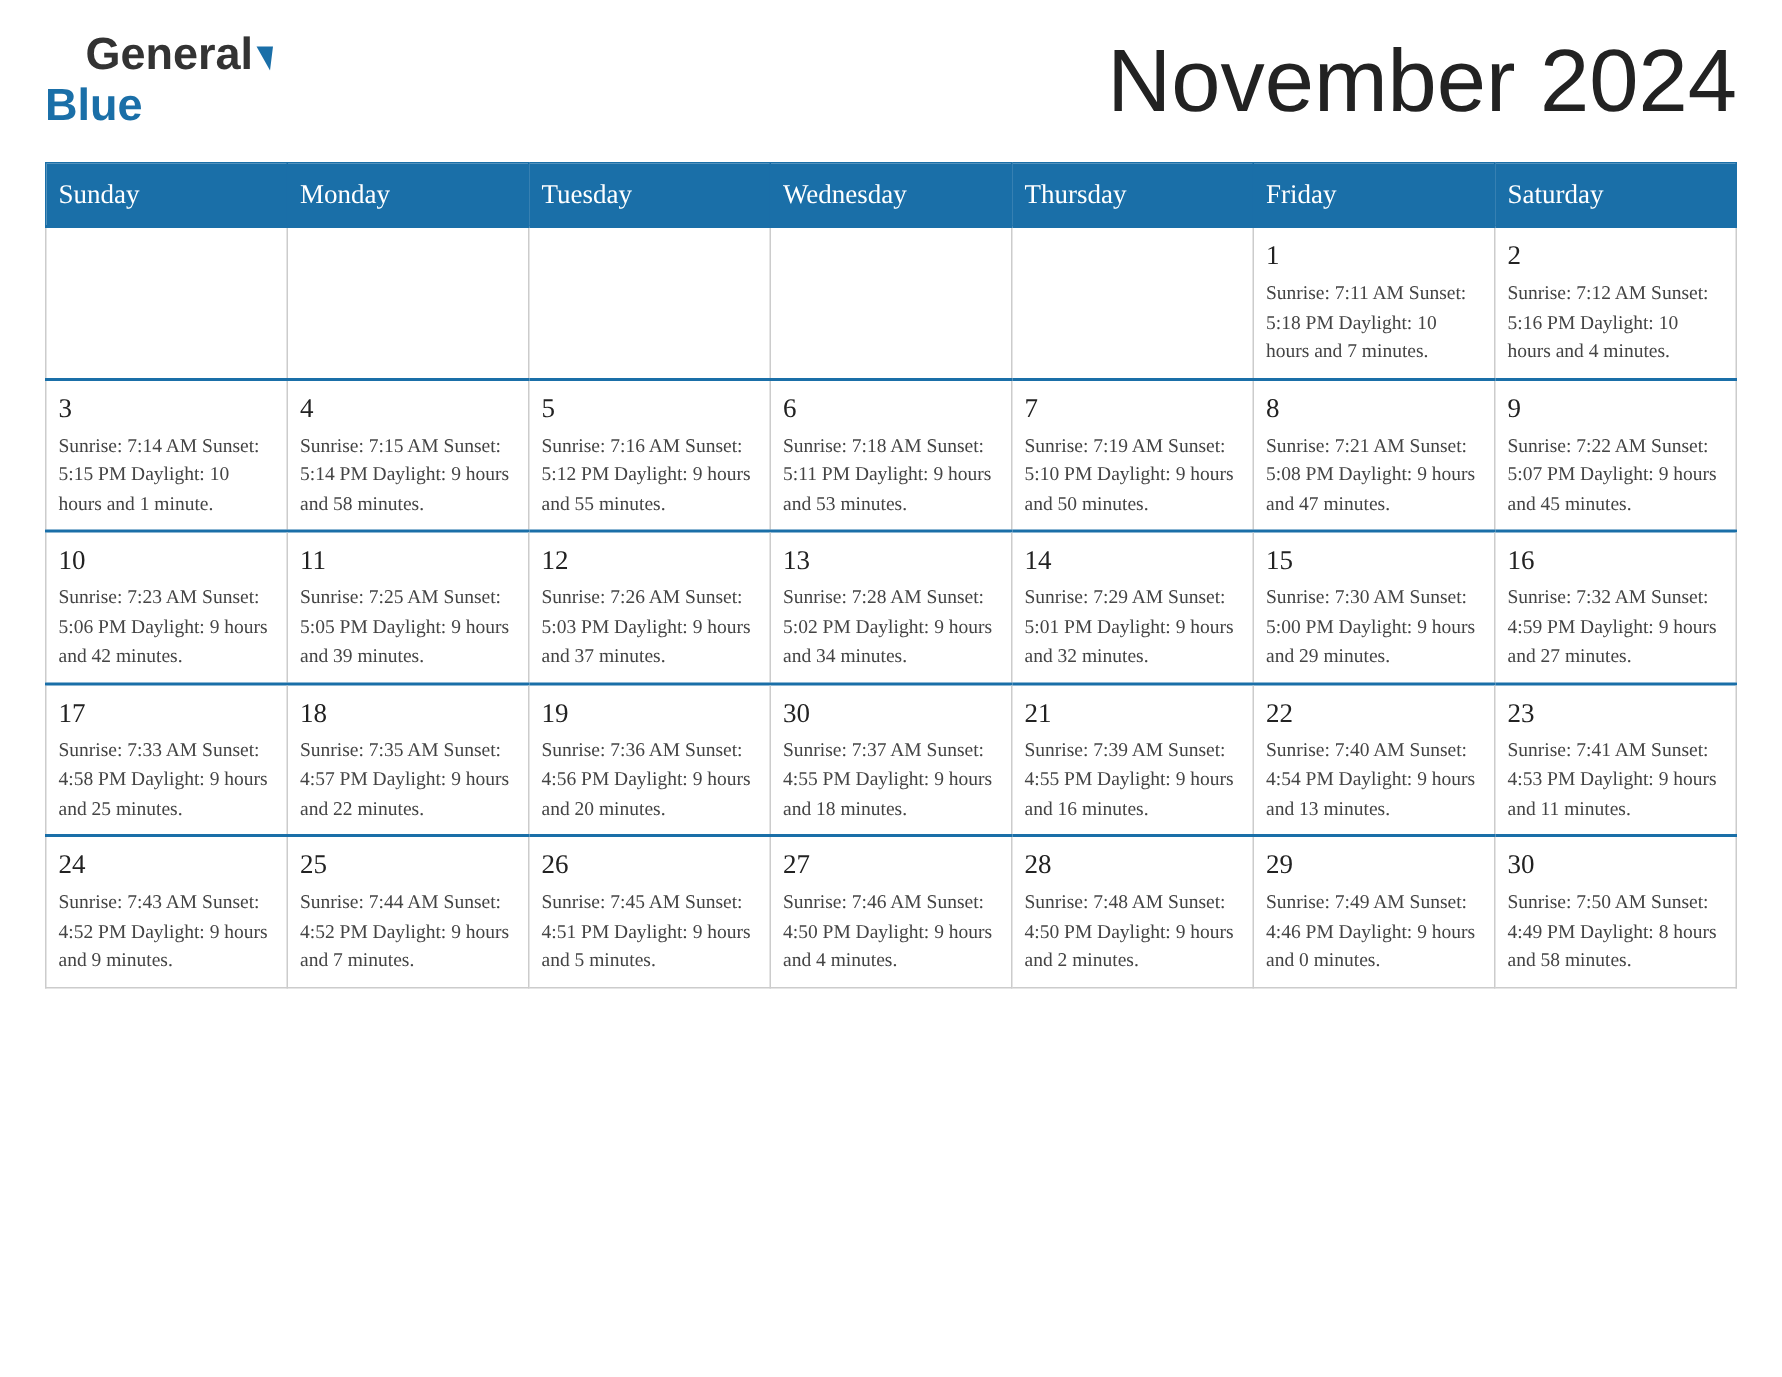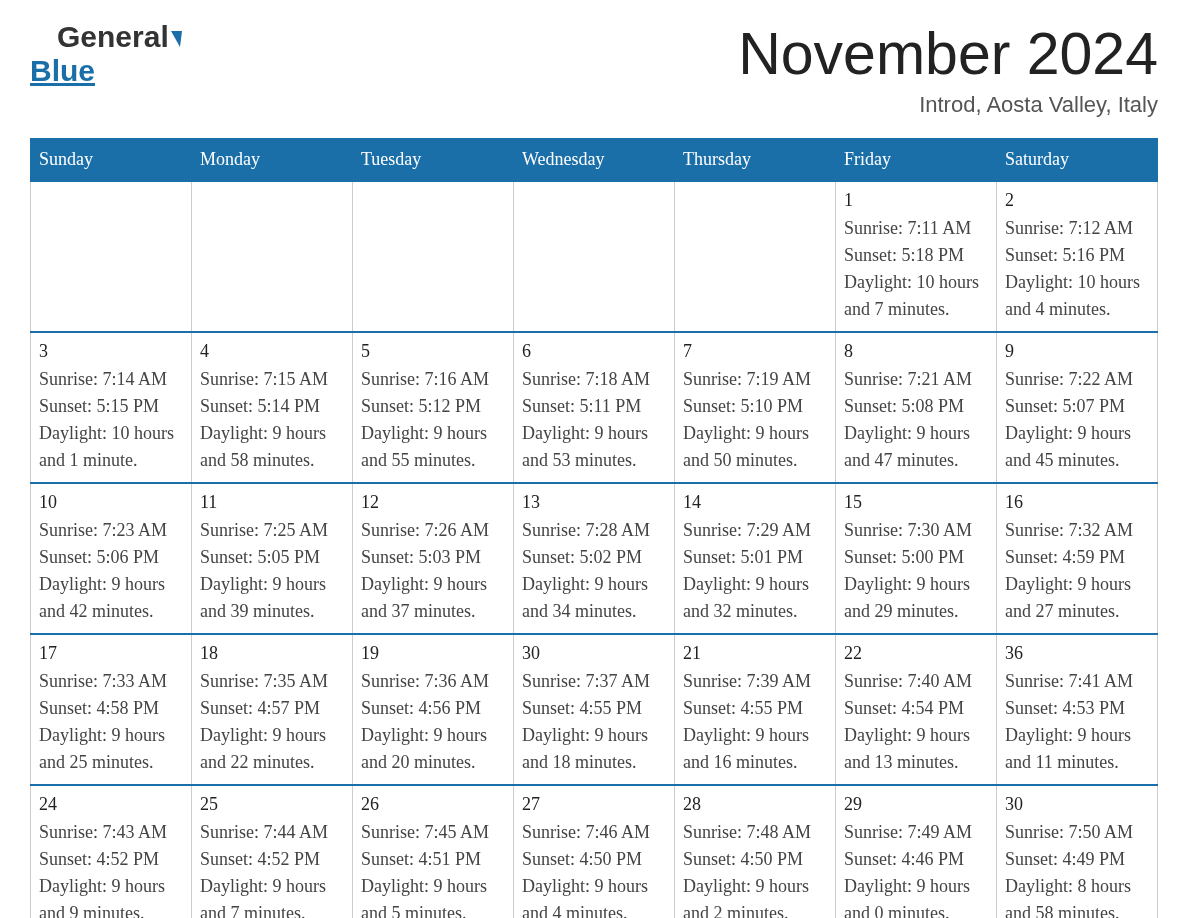--- a/index.html
+++ b/index.html
@@ -54,21 +54,21 @@
     .calendar tr.week-row td {
       border-top: 2px solid #1a6fa8;
     }
     .day-number {
       font-size: 18px;
       color: #222;
       margin-bottom: 4px;
       font-weight: normal;
     }
     .day-info {
-      font-size: 18px;
+      font-size: 13px;
       color: #444;
       line-height: 1.5;
     }
     .empty-cell {
       background: #f8f8f8;
     }
     .logo-wrapper {
       display: flex;
       flex-direction: column;
     }
@@ -89,39 +89,37 @@
       border-left: 9px solid transparent;
       border-right: 2px solid transparent;
       border-top: 16px solid #1a6fa8;
       margin-left: 2px;
       margin-top: 4px;
     }
     .logo-blue {
       font-size: 30px;
       font-weight: bold;
       color: #1a6fa8;
-      text-decoration: underline;
     }
   </style>
 </head>
 <body>
 
 <div class="header">
   <div class="logo-wrapper">
     <div class="logo-row1">
       <span class="logo-general">General</span>
       <span class="logo-arrow"></span>
     </div>
     <div>
       <span class="logo-blue">Blue</span>
     </div>
   </div>
   <div class="title-section">
     <div class="main-title">November 2024</div>
-    <div class="subtitle">Introd, Aosta Valley, Italy</div>
   </div>
 </div>
 
 <table class="calendar">
   <thead>
     <tr>
     <th>Sunday</th>
         <th>Monday</th>
         <th>Tuesday</th>
         <th>Wednesday</th>
@@ -291,21 +289,21 @@
 and 16 minutes.</div>
         </td>
         <td>
           <div class="day-number">22</div>
           <div class="day-info">Sunrise: 7:40 AM
 Sunset: 4:54 PM
 Daylight: 9 hours
 and 13 minutes.</div>
         </td>
         <td>
-          <div class="day-number">36</div>
+          <div class="day-number">23</div>
           <div class="day-info">Sunrise: 7:41 AM
 Sunset: 4:53 PM
 Daylight: 9 hours
 and 11 minutes.</div>
         </td>
       </tr>
       <tr class="week-row">
         <td>
           <div class="day-number">24</div>
           <div class="day-info">Sunrise: 7:43 AM

